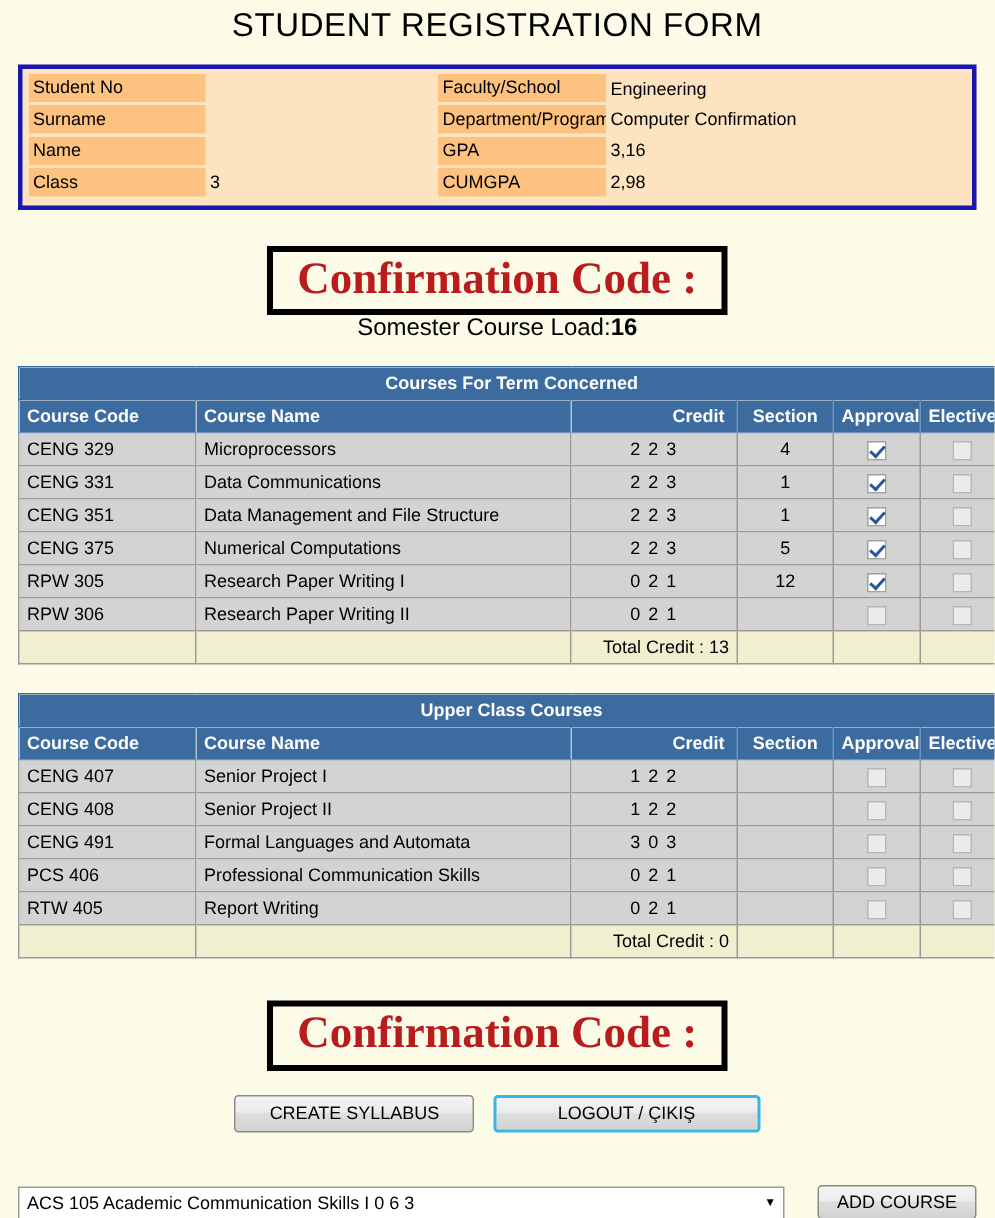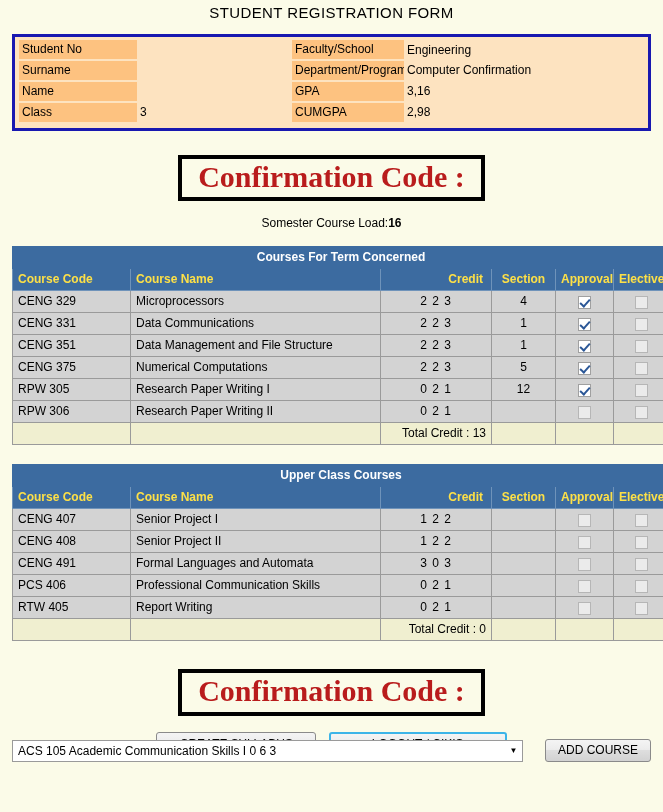--- a/index.html
+++ b/index.html
@@ -13,21 +13,21 @@
     font-family: "Liberation Sans", sans-serif;
     font-size: 12px;
     color: #000000;
     overflow: hidden;
     position: relative;
   }
 
   
   .page-title {
     text-align: center;
-    font-size: 15px;
+    font-size: 22px;
     letter-spacing: 0.4px;
     color: #000;
     padding-top: 4px;
     font-weight: normal;
     margin: 0;
   }
 
   
   .info-box {
     margin: 13px 12px 0 12px;
@@ -74,22 +74,22 @@
     font-size: 30px;
     color: #b91c1c;
     line-height: 1.08;
     letter-spacing: 0px;
   }
   .confirm-top { margin-top: 24px; }
   .confirm-bottom { margin-top: 28px; }
 
   .course-load {
     text-align: center;
-    margin-top: 15px;
-    font-size: 12px;
+    margin-top: 0;
+    font-size: 16px;
   }
   .course-load b { font-weight: bold; }
 
   
   .ctable-wrap {
     margin: 0 12px;
   }
   .ctable-wrap.first { margin-top: 16px; }
   .ctable-wrap.second { margin-top: 19px; }
 
@@ -113,21 +113,21 @@
     color: #ffffff;
     font-weight: bold;
     text-align: center;
     border: 1px solid #3c6ba0;
     padding-top: 2px;
     padding-bottom: 3px;
     font-size: 12px;
   }
   tr.tbl-head th {
     background: #3c6ba0;
-    color: #fde047;
+    color: #ffffff;
     font-weight: bold;
     border: 1px solid #6f93ba;
     font-size: 12px;
   }
   tr.tbl-head th.l { text-align: left; }
   tr.tbl-head th.c { text-align: center; }
   tr.tbl-head th.r { text-align: right; padding-right: 8px; }
 
   tr.crow td {
     background: #d3d3d3;
@@ -204,21 +204,21 @@
   .btn.logout {
     width: 178px;
     border: 2px solid #3cb4e8;
     padding: 3px 0 4px 0;
   }
 
   
   .select-row {
     position: absolute;
     left: 12px;
-    top: 739px;
+    top: 790px;
     width: 639px;
     display: flex;
     align-items: center;
   }
   .sel {
     flex: 0 0 511px;
     height: 22px;
     box-sizing: border-box;
     border: 1px solid #9a9a9a;
     background: #ffffff;

